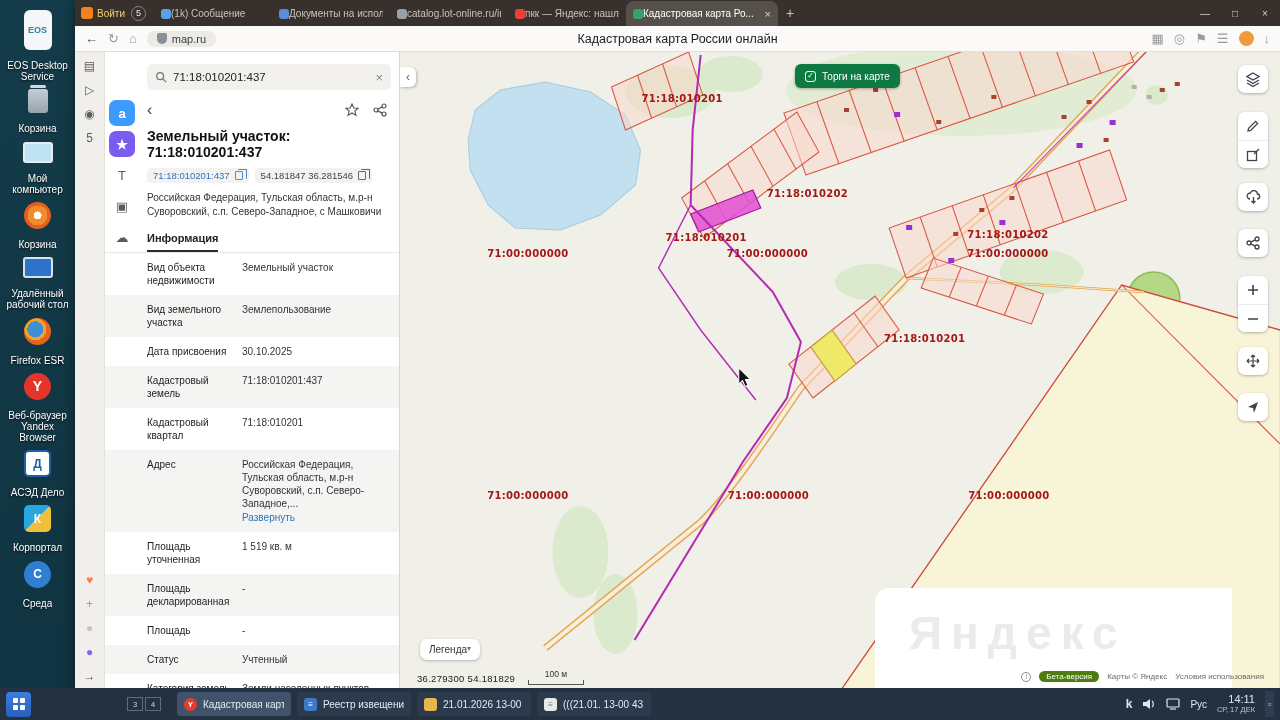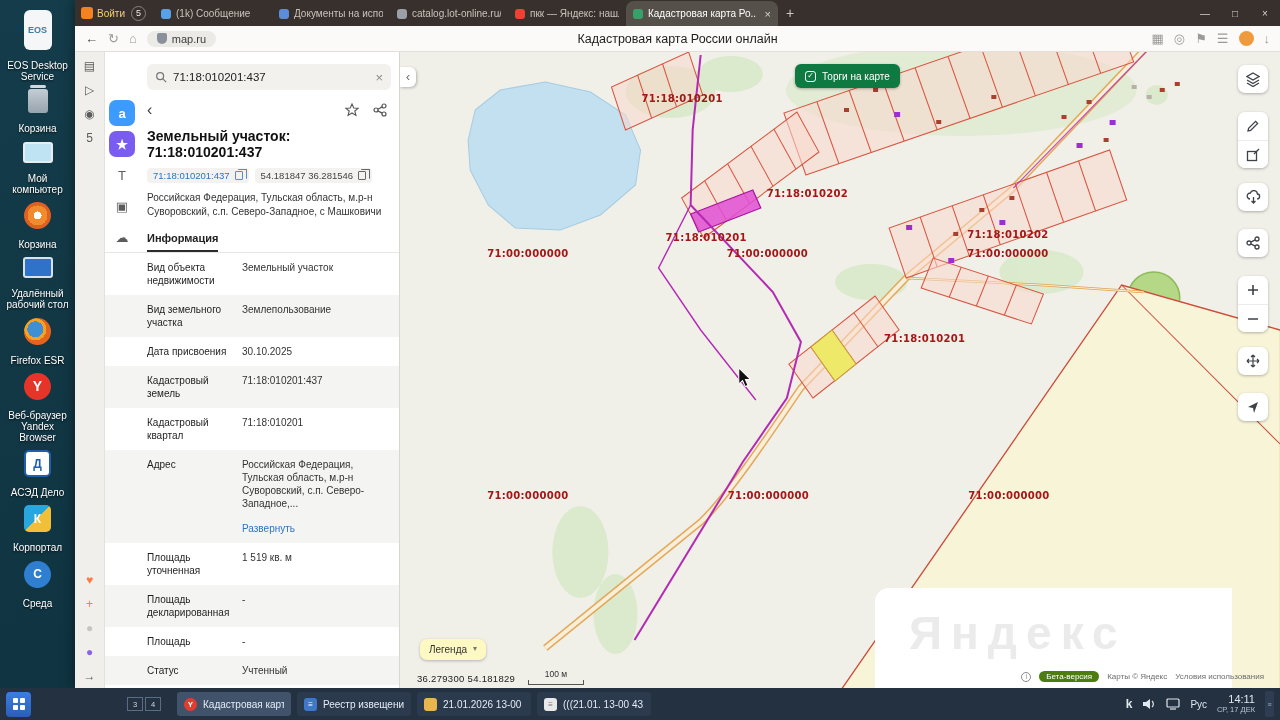--- a/index.html
+++ b/index.html
@@ -23,21 +23,21 @@
 .ig-korportal{width:27px;height:27px;border-radius:5px;background:linear-gradient(135deg,#28a7df 50%,#f2c038 50%);font-size:12px}
 .ig-sreda{width:27px;height:27px;border-radius:50%;background:#2f7fd0;font-size:12px}
 
 
 #browser{position:absolute;left:75px;top:0;right:0;height:688px;background:#fff;box-shadow:0 0 12px rgba(0,0,0,.45)}
 #tabstrip{height:26px;background:#37302c;display:flex;align-items:center;padding-left:6px;color:#cfc8c2}
 .logindot{width:12px;height:12px;border-radius:3px;background:#f58220;margin-right:4px}
 .login{font-size:10px;color:#f4d06f;margin-right:6px;white-space:nowrap}
 .badge5{width:15px;height:15px;border:1px solid #8a827c;border-radius:50%;font-size:9px;display:flex;align-items:center;justify-content:center;color:#eee;margin-right:8px;flex:0 0 auto}
 #tab-list{display:flex;height:26px;align-items:flex-end}
-.tab{width:118px;height:25px;display:flex;align-items:center;gap:5px;padding:0 7px;font-size:10px;color:#c9c2bb;overflow:hidden;white-space:nowrap}
+.tab{width:118px;height:25px;display:flex;align-items:center;padding:0 7px;font-size:10px;color:#c9c2bb;overflow:hidden;white-space:nowrap}
 .tab.active{background:#56504b;color:#fff;border-radius:8px 8px 0 0;width:152px}
 .fav{width:10px;height:10px;border-radius:3px;flex:0 0 auto}
 .ttext{overflow:hidden;flex:1}
 .tclose{margin-left:4px;font-size:11px;color:#d8d2cc}
 .newtab{font-size:14px;margin:0 8px;color:#cfc8c2}
 .wctrls{margin-left:auto;display:flex}
 .wc{width:30px;height:26px;display:flex;align-items:center;justify-content:center;font-size:10px;color:#d8d2cc}
 
 #toolbar{height:26px;background:#fbfaf9;border-bottom:1px solid #e3dfda;display:flex;align-items:center;padding:0 10px;gap:10px;position:relative}
 .navic{font-size:13px;color:#4a4a4a;line-height:1}
@@ -70,37 +70,37 @@
 .copysq{width:8px;height:9px;border:1px solid currentColor;border-radius:1px;position:relative;opacity:.8}
 .copysq::after{content:"";position:absolute;left:2px;top:-3px;width:8px;height:9px;border:1px solid currentColor;border-radius:1px;border-left:none;border-bottom:none}
 .paddr{font-size:10px;color:#333;line-height:1.35;margin-bottom:9px}
 .ptabs{display:flex;padding-left:42px;border-bottom:1px solid #e8e6e2}
 .ptab{font-size:11px;font-weight:bold;color:#222;padding:5px 0 6px;border-bottom:2px solid #2c2c2c}
 #info-table{font-size:10px}
 .irow{display:flex;padding:8px 12px 8px 42px;line-height:1.3;color:#2e2e2e}
 .irow.alt{background:#f4f4f2}
 .ilabel{flex:0 0 95px;padding-right:10px;color:#1e1e1e}
 .ival{flex:1;color:#333}
-.vlink{display:block;color:#2f72c4;text-decoration:none;margin-top:12px}
+.vlink{display:block;color:#2f72c4;text-decoration:none;margin-top:1px}
 
 
 #map{flex:1;position:relative;background:#f0efe8;overflow:hidden}
 #mapsvg{position:absolute;inset:0;width:100%;height:100%}
 .cadlbl{font:bold 10px "DejaVu Sans",sans-serif;fill:#a31717;letter-spacing:.3px}
 .collapse{position:absolute;left:0;top:15px;width:16px;height:20px;background:#fff;border-radius:0 6px 6px 0;box-shadow:1px 1px 3px rgba(0,0,0,.25);display:flex;align-items:center;justify-content:center;font-size:12px;color:#666;z-index:4}
 .torgi{position:absolute;left:395px;top:12px;height:24px;background:#0e7a42;border-radius:6px;color:#fff;font-size:10px;display:flex;align-items:center;gap:6px;padding:0 10px;box-shadow:0 1px 3px rgba(0,0,0,.3);z-index:4}
 .torgi-ic{width:11px;height:11px;border:1.5px solid #fff;border-radius:3px;font-size:8px;line-height:8px;text-align:center}
 .torgi-ic::after{content:"✓"}
 #mctrls{position:absolute;right:12px;top:13px;width:30px;z-index:4}
 .mbtn{width:30px;height:28px;background:#fff;border-radius:7px;box-shadow:0 1px 3px rgba(0,0,0,.28);display:flex;align-items:center;justify-content:center;color:#3d4248}
 .mgrp{border-radius:7px;overflow:hidden;box-shadow:0 1px 3px rgba(0,0,0,.28)}
 .mgrp .mbtn{box-shadow:none;border-radius:0}
 .mgrp .mbtn+.mbtn{border-top:1px solid #ececec}
 .mt19{margin-top:19px}.mt18{margin-top:18px}.mt15{margin-top:15px}
-.legend{position:absolute;left:20px;bottom:28px;background:#fef9c3;border-radius:7px;box-shadow:0 1px 3px rgba(0,0,0,.25);padding:5px 9px;font-size:10px;color:#333;display:flex;gap:6px;z-index:4}
+.legend{position:absolute;left:20px;bottom:28px;background:#ffffff;border-radius:7px;box-shadow:0 1px 3px rgba(0,0,0,.25);padding:5px 9px;font-size:10px;color:#333;display:flex;gap:0;z-index:4}
 .legend .ch{font-size:8px;color:#777}
 .mapcoords{position:absolute;left:17px;bottom:4px;font-size:9.5px;color:#1c1c1c;letter-spacing:.3px;z-index:4}
 .scale{position:absolute;left:128px;bottom:3px;width:56px;text-align:center;font-size:8.5px;color:#333;z-index:4}
 .sline{height:5px;border:1px solid #555;border-top:none;margin-top:1px}
 .wmpanel{position:absolute;left:475px;top:536px;width:357px;height:100px;background:#fff;border-radius:14px 0 0 0;overflow:hidden;z-index:2}
 .wmtext{position:absolute;left:34px;top:18px;font-size:46px;font-weight:bold;color:#ebebeb;letter-spacing:9px;white-space:nowrap}
 .attrib{position:absolute;right:16px;bottom:6px;display:flex;gap:8px;align-items:center;font-size:8px;color:#6d6d6d;z-index:5}
 .infoc{width:10px;height:10px;border:1px solid #8a8a8a;border-radius:50%;display:flex;align-items:center;justify-content:center;font-size:7px;color:#8a8a8a}
 .betapill{background:#4d7c0f;color:#fff;border-radius:7px;padding:1px 7px;font-size:8px}
 

